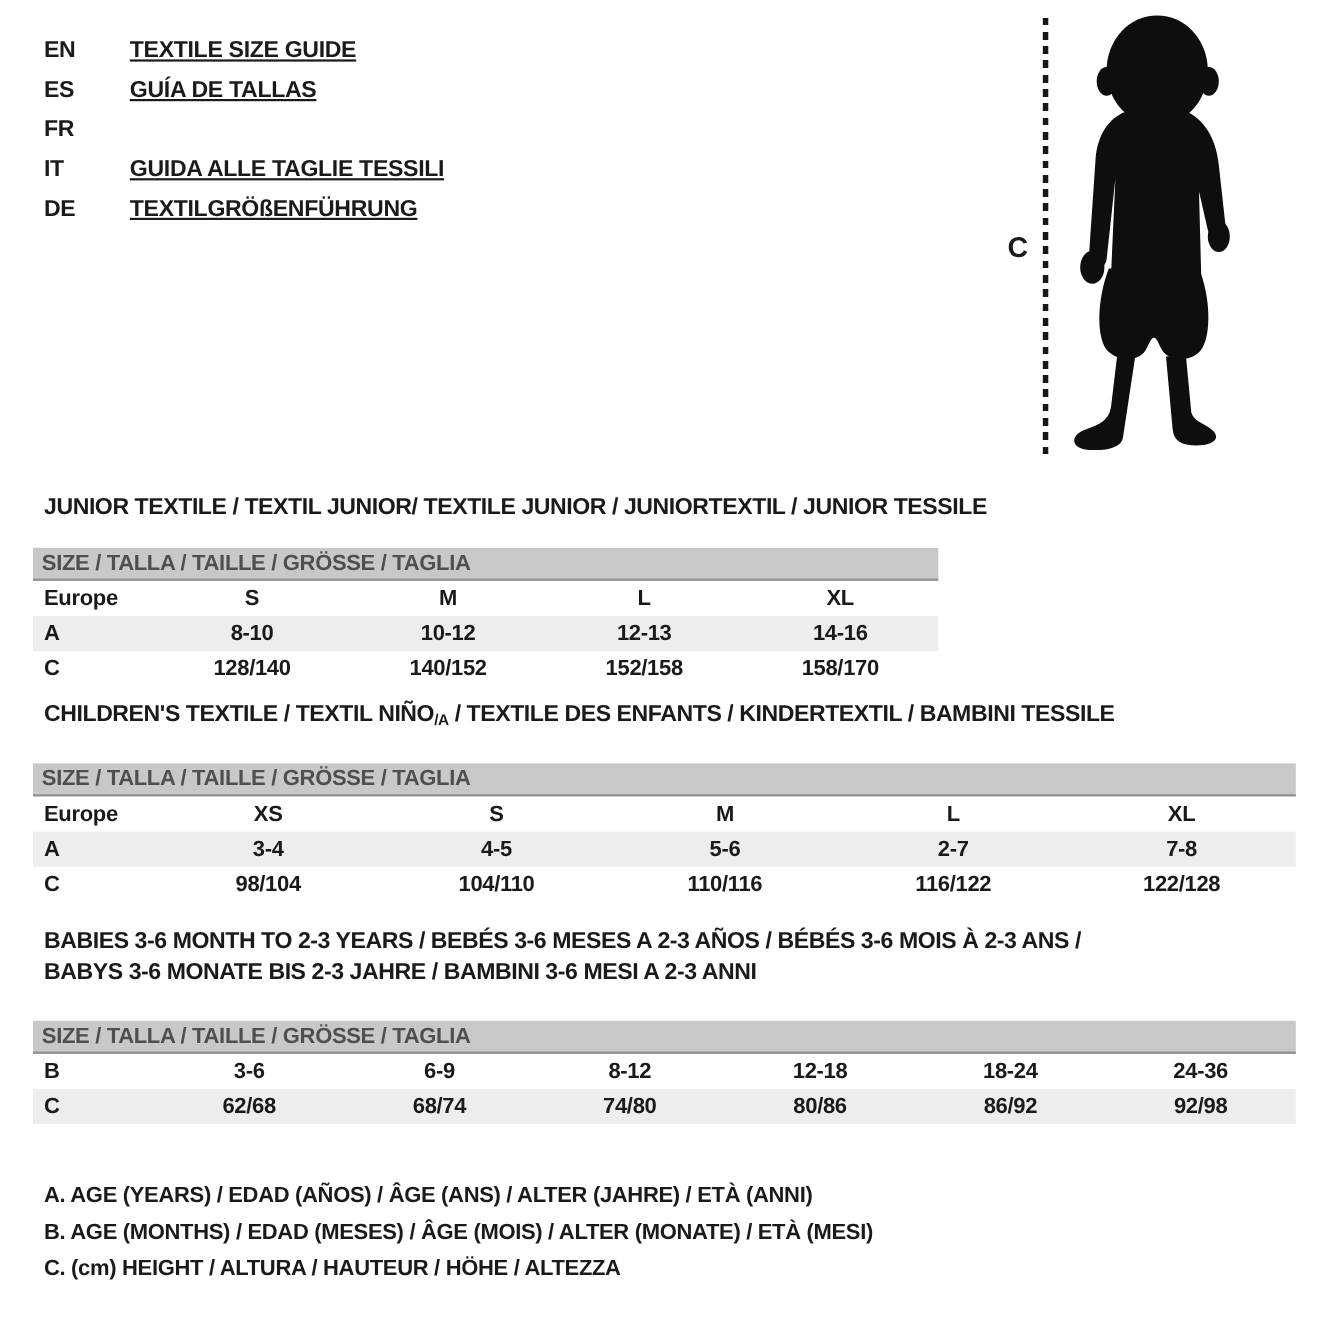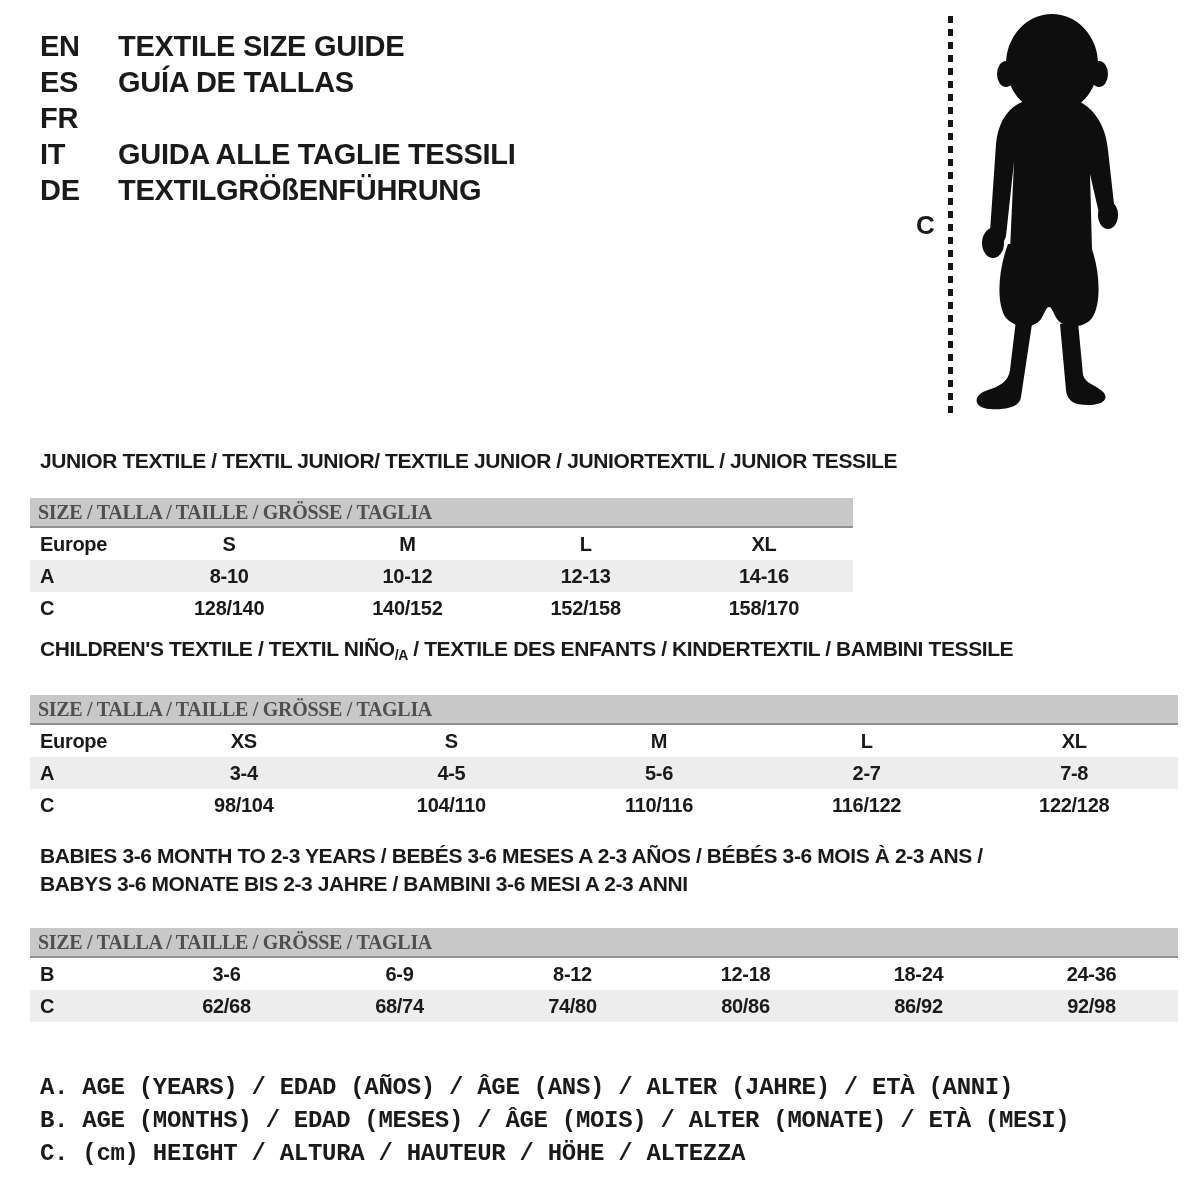--- a/index.html
+++ b/index.html
@@ -7,23 +7,23 @@
   body {
     width: 1200px; height: 1200px;
     font-family: "Liberation Sans", sans-serif;
     color: #1a1a1a;
     font-weight: bold;
   }
   .page { position: relative; width: 1200px; height: 1200px; background: #ffffff; overflow: hidden; }
 
   
   .lang-list { position: absolute; left: 40px; top: 28px; }
-  .lang-row { display: flex; height: 36px; line-height: 36px; font-size: 29px; letter-spacing: -0.3px; }
+  .lang-row { display: flex; height: 36px; line-height: 36px; font-size: 21px; letter-spacing: -0.3px; }
   .lang-code { width: 78px; }
-  .lang-title { white-space: nowrap; }
+  .lang-title { white-space: nowrap; text-decoration: underline; }
 
   
   .height-line {
     position: absolute; left: 948px; top: 16px;
     width: 5px; height: 400px;
     background: repeating-linear-gradient(to bottom, #161616 0px, #161616 7px, transparent 7px, transparent 13px);
   }
   .measure-label {
     position: absolute; left: 916px; top: 210px;
     font-size: 26px; letter-spacing: -0.3px;
@@ -33,41 +33,40 @@
   
   .section { position: absolute; left: 30px; }
   .section-title { font-size: 21px; line-height: 25px; letter-spacing: -0.4px; padding-left: 10px; white-space: nowrap; }
   .section-title .sub { font-size: 14px; vertical-align: -4px; }
   .size-bar {
     height: 30px; line-height: 28px;
     background: #c8c8c8; color: #4f4f4f;
     font-size: 20px; letter-spacing: -0.3px;
     padding-left: 8px;
     border-bottom: 2px solid #919191;
-    font-family: Liberation Serif, serif;
   }
   .grid-row { display: grid; height: 32px; line-height: 32px; font-size: 20px; letter-spacing: -0.3px; }
   .cols-4 { grid-template-columns: 110px repeat(4, 1fr); }
   .cols-5 { grid-template-columns: 110px repeat(5, 1fr); }
   .cols-6 { grid-template-columns: 110px repeat(6, 1fr); }
   .row-label { text-align: left; padding-left: 10px; }
   .cell { text-align: center; }
   .shaded { background: #ededed; }
 
   #sec-junior { top: 448px; width: 823px; }
   #sec-junior .size-bar { margin-top: 25px; }
   #sec-children { top: 636px; width: 1148px; }
   #sec-children .size-bar { margin-top: 27px; }
   #sec-babies { top: 842px; width: 1148px; }
   #sec-babies .section-title { line-height: 28px; }
   #sec-babies .size-bar { margin-top: 30px; }
 
   
   .legend { position: absolute; left: 40px; top: 1071px; }
-  .legend-line { font-size: 24px; line-height: 33px; letter-spacing: -0.3px; white-space: nowrap; font-family: Liberation Mono, monospace; }
+  .legend-line { font-size: 20px; line-height: 33px; letter-spacing: -0.3px; white-space: nowrap; }
 </style>
 </head>
 <body>
 
 <div class="page">
 
   <div class="lang-list">
     <div class="lang-row">
       <span class="lang-code">EN</span>
       <span class="lang-title">TEXTILE SIZE GUIDE</span>

